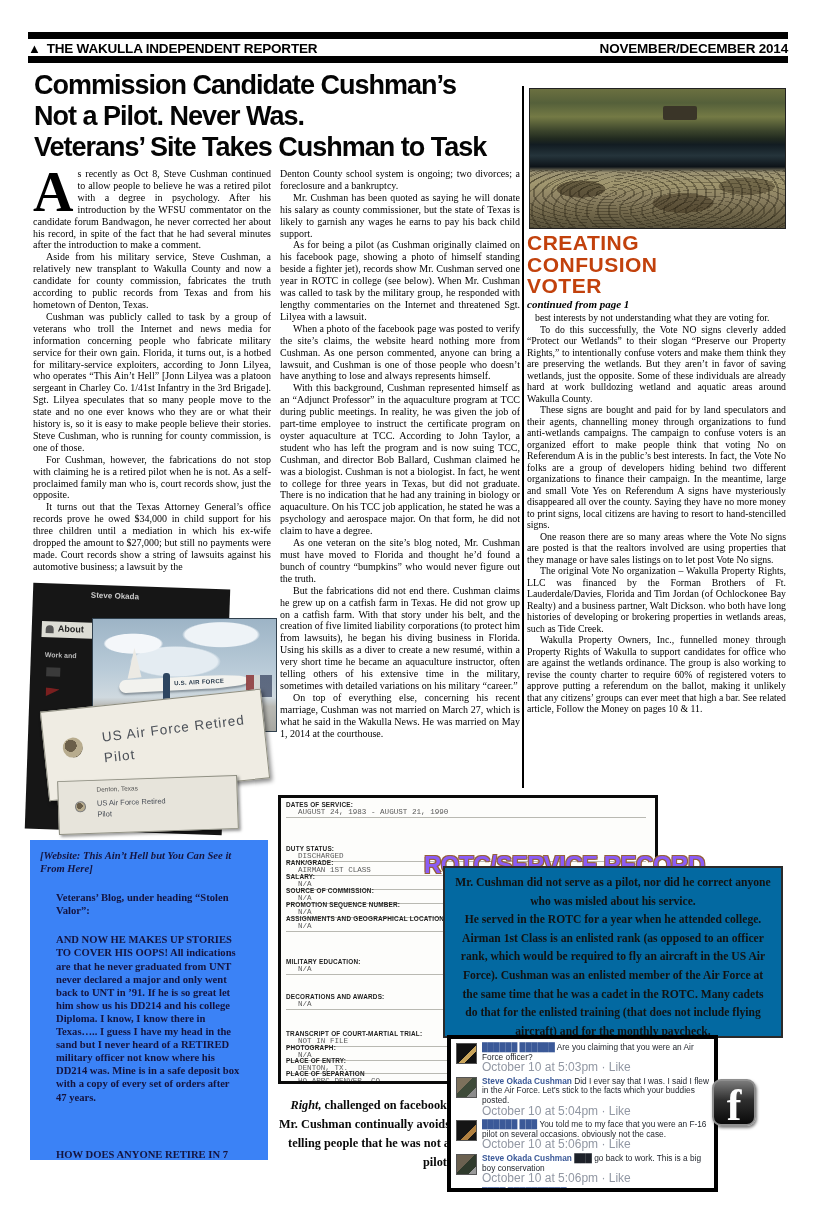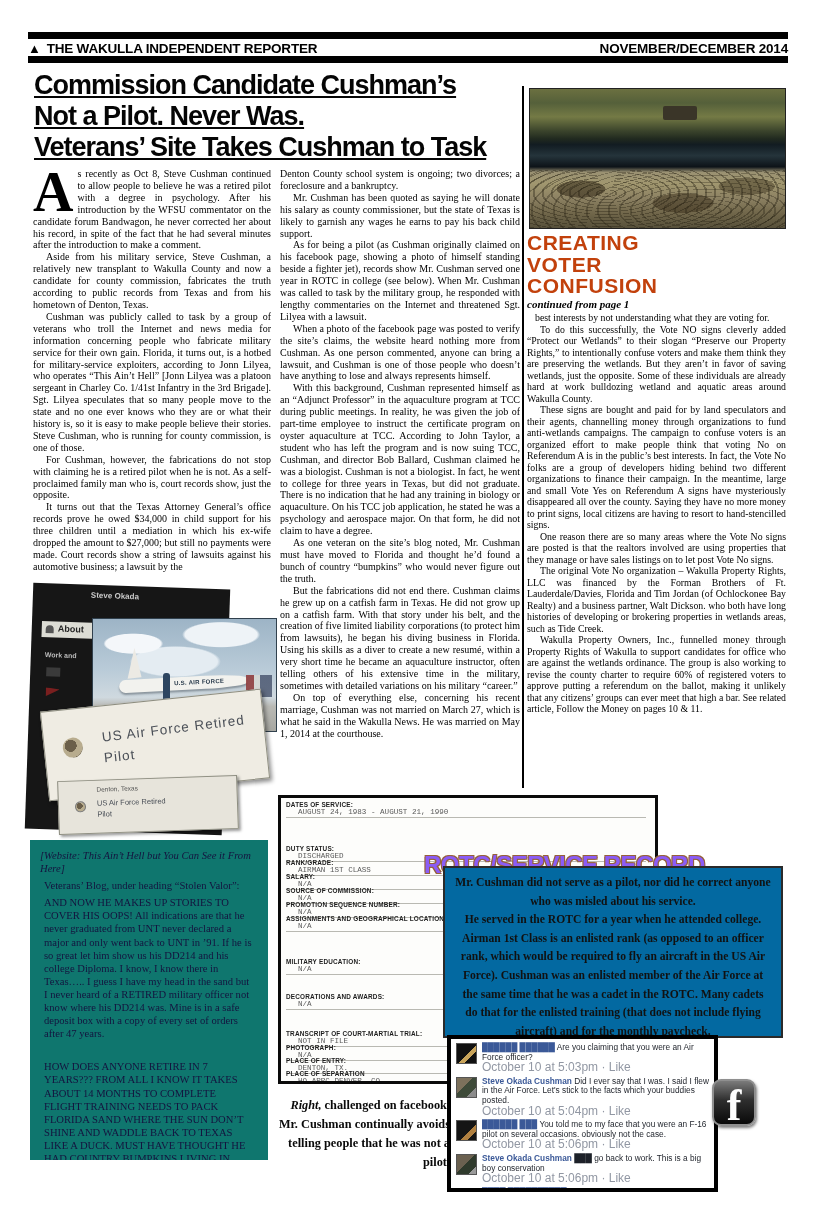--- a/index.html
+++ b/index.html
@@ -17,21 +17,21 @@
   .masthead, .issue {
     font-family:"Liberation Sans", sans-serif; font-weight:bold;
     font-size:13.5px; letter-spacing:-0.2px;
   }
   .logo-glyph { font-size:13px; margin-right:6px; }
 
   
   .headline {
     left:34px; top:70px; width:480px;
     font-family:"Liberation Sans", sans-serif; font-weight:bold;
-    font-size:27px; line-height:31px; letter-spacing:-1px; color:#050505;text-decoration:underline;
+    font-size:27px; line-height:31px; letter-spacing:-1px; color:#050505;
   }
 
   
   .bodycol { font-size:10px; line-height:11.9px; text-align:justify; overflow:hidden; }
   .bodycol p { margin:0; text-indent:13px; }
   .bodycol p.noindent { text-indent:0; }
   .dropcap {
     float:left; font-weight:bold; font-size:56px; line-height:44px;
     margin:2px 4px 0 0; font-family:"Liberation Serif", serif;
   }
@@ -122,25 +122,25 @@
   }
   .retired-shot-2 .meta { position:absolute; left:38px; top:5px; font-family:"Liberation Sans",sans-serif; font-size:6.5px; color:#555; }
   .retired-shot-2 .seal { position:absolute; left:16px; top:20px; width:11px; height:11px; border-radius:50%;
      background:radial-gradient(circle at 40% 40%, #6b5f4a 0 40%, #b8ac8e 41% 100%); border:1px solid #777; }
   .retired-shot-2 .l1 { position:absolute; left:38px; top:18px; font-family:"Liberation Sans",sans-serif; font-size:7.5px; color:#4a4f57; }
   .retired-shot-2 .l2 { position:absolute; left:38px; top:29px; font-family:"Liberation Sans",sans-serif; font-size:7.5px; color:#4a4f57; }
 
   
   .purple-box {
     left:30px; top:840px; width:238px; height:320px;
-    background:#0f766e; color:#14143f; padding:9px 10px;
-    font-size:10.6px; line-height:13.1px; font-weight:normal; overflow:hidden;
+    background:#3b82f6; color:#14143f; padding:9px 10px;
+    font-size:10.6px; line-height:13.1px; font-weight:bold; overflow:hidden;
   }
   .purple-box .website { font-style:italic; margin:0 0 2px 0; }
-  .purple-box p { margin:4px; }
+  .purple-box p { margin:16px; }
   .purple-box .gap { height:12px; }
 
   
   .service-record {
     left:278px; top:795px; width:380px; height:289px;
     background:#fdfdfb; border:3px solid #0a0a0a; overflow:hidden;
   }
   .sr-row { position:absolute; left:5px; width:360px; border-bottom:1px solid #b9b9b2; padding-bottom:1px; }
   .sr-label { font-family:"Liberation Sans",sans-serif; font-size:6.4px; font-weight:bold; color:#1c1c1c; letter-spacing:0.2px; }
   .sr-value { font-family:"Liberation Mono",monospace; font-size:7.6px; color:#5a5a5a; padding-left:12px; white-space:nowrap; }
@@ -237,22 +237,22 @@
     <p>With this background, Cushman represented himself as an “Adjunct Professor” in the aquaculture program at TCC during public meetings. In reality, he was given the job of part-time employee to instruct the certificate program on oyster aquaculture at TCC. According to John Taylor, a student who has left the program and is now suing TCC, Cushman, and director Bob Ballard, Cushman claimed he was a biologist. Cushman is not a biologist. In fact, he went to college for three years in Texas, but did not graduate. There is no indication that he had any training in biology or aquaculture. On his TCC job application, he stated he was a psychology and aerospace major. On that form, he did not claim to have a degree.</p>
     <p>As one veteran on the site’s blog noted, Mr. Cushman must have moved to Florida and thought he’d found a bunch of country “bumpkins” who would never figure out the truth.</p>
     <p>But the fabrications did not end there. Cushman claims he grew up on a catfish farm in Texas. He did not grow up on a catfish farm. With that story under his belt, and the creation of five limited liability corporations (to protect him from lawsuits), he began his diving business in Florida. Using his skills as a diver to create a new resumé, within a very short time he became an aquaculture instructor, often telling others of his extensive time in the military, sometimes with detailed variations on his military “career.”</p>
     <p>On top of everything else, concerning his recent marriage, Cushman was not married on March 27, which is what he said in the Wakulla News. He was married on May 1, 2014 at the courthouse.</p>
   </div>
 
   <div class="abs divider-v"></div>
 
   <div class="abs sb-title">
     <div>CREATING</div>
+    <div>CONFUSION</div>
     <div>VOTER</div>
-    <div>CONFUSION</div>
   </div>
   <div class="abs sb-continued">continued from page 1</div>
   <div class="abs sb-body">
     <p class="noindent">best interests by not understanding what they are voting for.</p>
     <p>To do this successfully, the Vote NO signs cleverly added “Protect our Wetlands” to their slogan “Preserve our Property Rights,” to intentionally confuse voters and make them think they are preserving the wetlands. But they aren’t in favor of saving wetlands, just the opposite. Some of these individuals are already hard at work bulldozing wetland and aquatic areas around Wakulla County.</p>
     <p>These signs are bought and paid for by land speculators and their agents, channelling money through organizations to fund anti-wetlands campaigns. The campaign to confuse voters is an organized effort to make people think that voting No on Referendum A is in the public’s best interests. In fact, the Vote No folks are a group of developers hiding behind two different organizations to finance their campaign. In the meantime, large and small Vote Yes on Referendum A signs have mysteriously disappeared all over the county. Saying they have no more money to print signs, local citizens are having to resort to hand-stencilled signs.</p>
     <p>One reason there are so many areas where the Vote No signs are posted is that the realtors involved are using properties that they manage or have sales listings on to let post Vote No signs.</p>
     <p>The original Vote No organization – Wakulla Property Rights, LLC was financed by the Forman Brothers of Ft. Lauderdale/Davies, Florida and Tim Jordan (of Ochlockonee Bay Realty) and a business partner, Walt Dickson. who both have long histories of developing or brokering properties in wetlands areas, such as Tide Creek.</p>
     <p>Wakulla Property Owners, Inc., funnelled money through Property Rights of Wakulla to support candidates for office who are against the wetlands ordinance. The group is also working to revise the county charter to require 60% of registered voters to approve putting a referendum on the ballot, making it unlikely that any citizens’ groups can ever meet that high a bar. See related article, Follow the Money on pages 10 &amp; 11.</p>
   </div>

